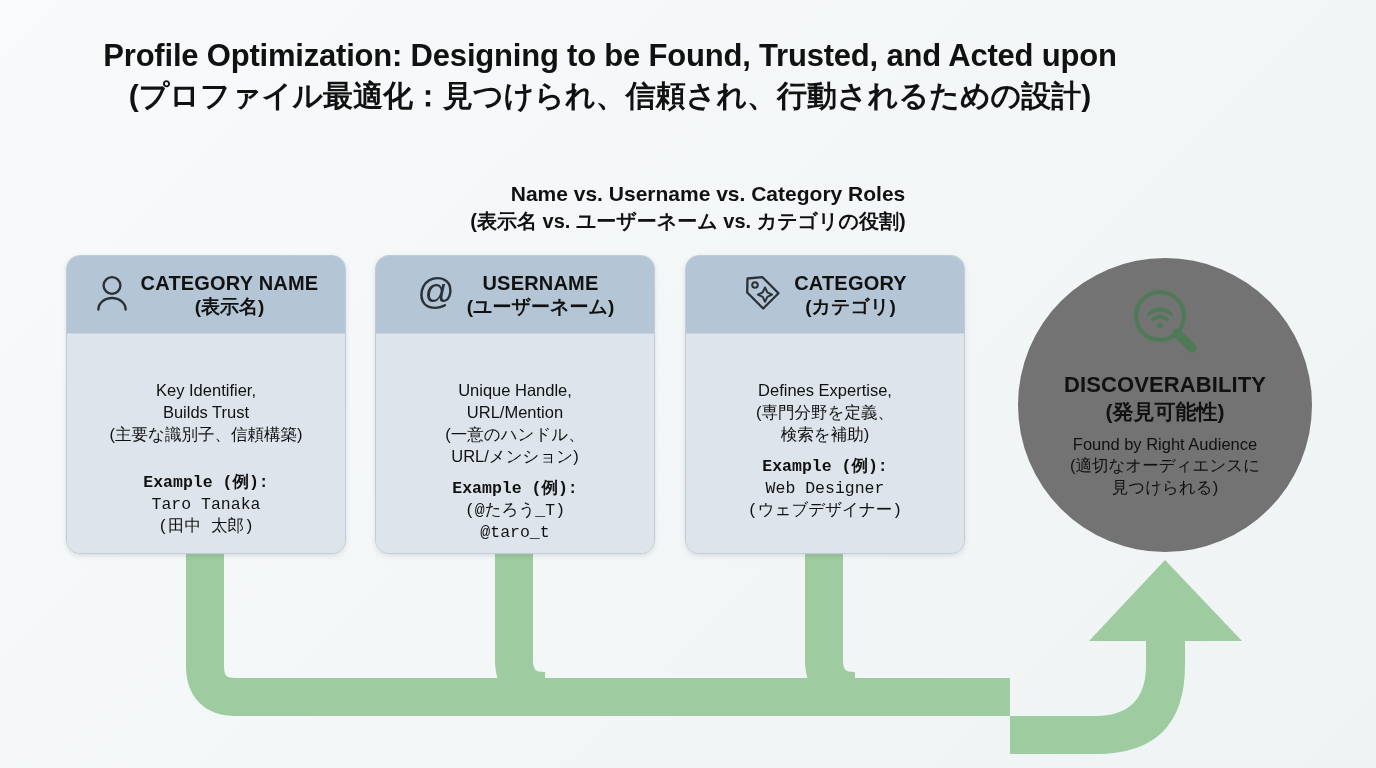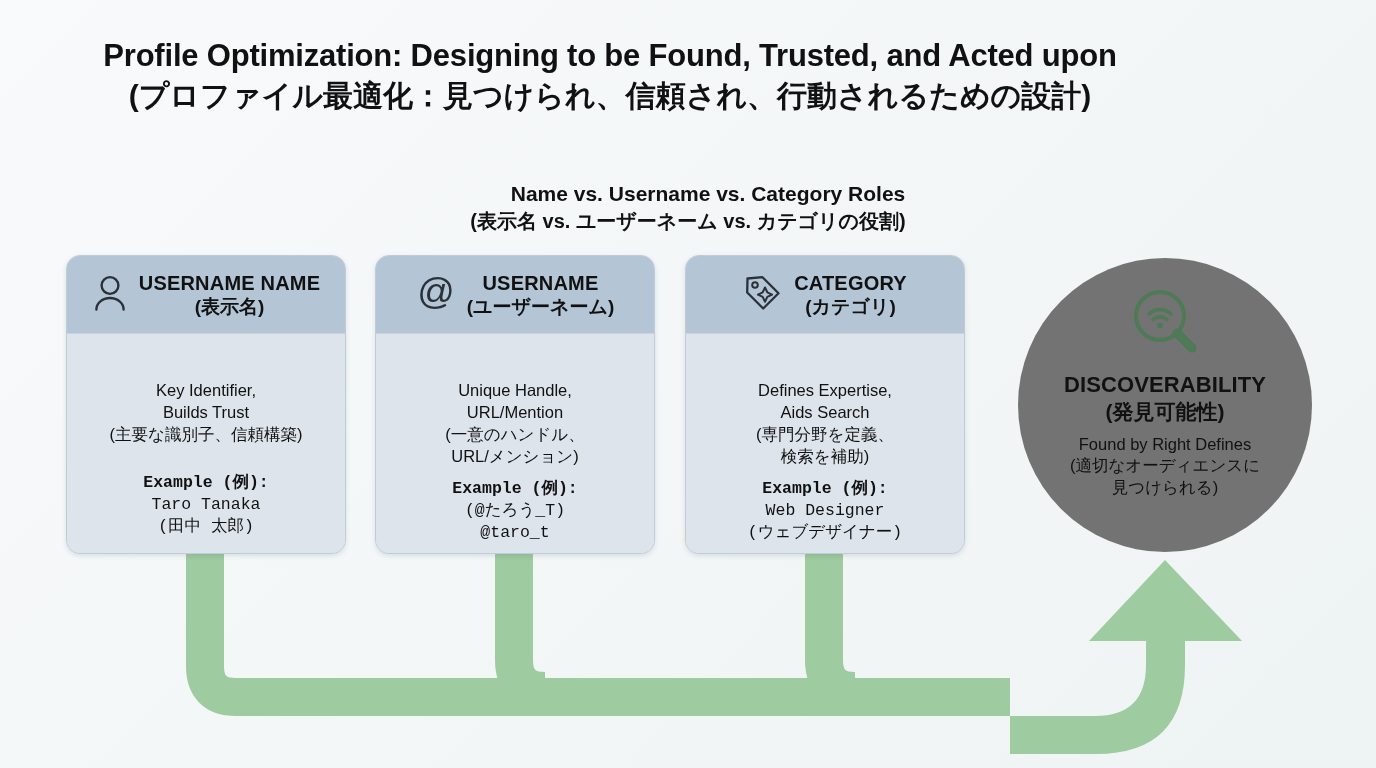--- a/index.html
+++ b/index.html
@@ -102,21 +102,21 @@
 
   <div class="card" id="card-0">
     <div class="card-head">
       <span class="card-head-icon">
         <svg width="36" height="38" viewBox="0 0 36 38">
           <circle cx="18" cy="11.5" r="8.4" fill="none" stroke="#2b3138" stroke-width="2.4"></circle>
           <path d="M4.4 35.5 a13.6 11.5 0 0 1 27.2 0" fill="none" stroke="#2b3138" stroke-width="2.4" stroke-linecap="round"></path>
         </svg>
       </span>
       <span class="card-head-text">
-        <span class="card-head-en" style="display:block">USERNAME NAME</span>
+        <span class="card-head-en" style="display:block">CATEGORY NAME</span>
         <span class="card-head-ja" style="display:block">(表示名)</span>
       </span>
     </div>
     <div class="card-body">
       <div class="card-desc">
         <div>Key Identifier,</div>
         <div>Builds Trust</div>
         <div>(主要な識別子、信頼構築)</div>
       </div>
       <div class="card-example">
@@ -164,21 +164,20 @@
         </svg>
       </span>
       <span class="card-head-text">
         <span class="card-head-en" style="display:block">CATEGORY</span>
         <span class="card-head-ja" style="display:block">(カテゴリ)</span>
       </span>
     </div>
     <div class="card-body">
       <div class="card-desc">
         <div>Defines Expertise,</div>
-        <div>Aids Search</div>
         <div>(専門分野を定義、</div>
         <div>検索を補助)</div>
       </div>
       <div class="card-example" style="margin-top:10px">
         <div class="ex-label">Example (例):</div>
         <div class="ex-val">Web Designer</div>
         <div class="ex-val">(ウェブデザイナー)</div>
       </div>
     </div>
   </div>
@@ -189,19 +188,19 @@
         <circle cx="32" cy="32" r="24" fill="none" stroke="#4e7a55" stroke-width="4"></circle>
         <path d="M21 30 a16 16 0 0 1 22 0" fill="none" stroke="#4e7a55" stroke-width="3.6" stroke-linecap="round"></path>
         <path d="M25 35.5 a10.5 10.5 0 0 1 14 0" fill="none" stroke="#4e7a55" stroke-width="3.6" stroke-linecap="round"></path>
         <circle cx="32" cy="41.5" r="2.8" fill="#4e7a55"></circle>
         <line x1="49" y1="49" x2="64" y2="64" stroke="#4e7a55" stroke-width="9" stroke-linecap="round"></line>
       </svg>
     </span>
     <div class="outcome-en">DISCOVERABILITY</div>
     <div class="outcome-ja">(発見可能性)</div>
     <div class="outcome-sub">
-      <div>Found by Right Defines</div>
+      <div>Found by Right Audience</div>
       <div>(適切なオーディエンスに</div>
       <div>見つけられる)</div>
     </div>
   </div>
 
 </div>
 
 </body></html>

